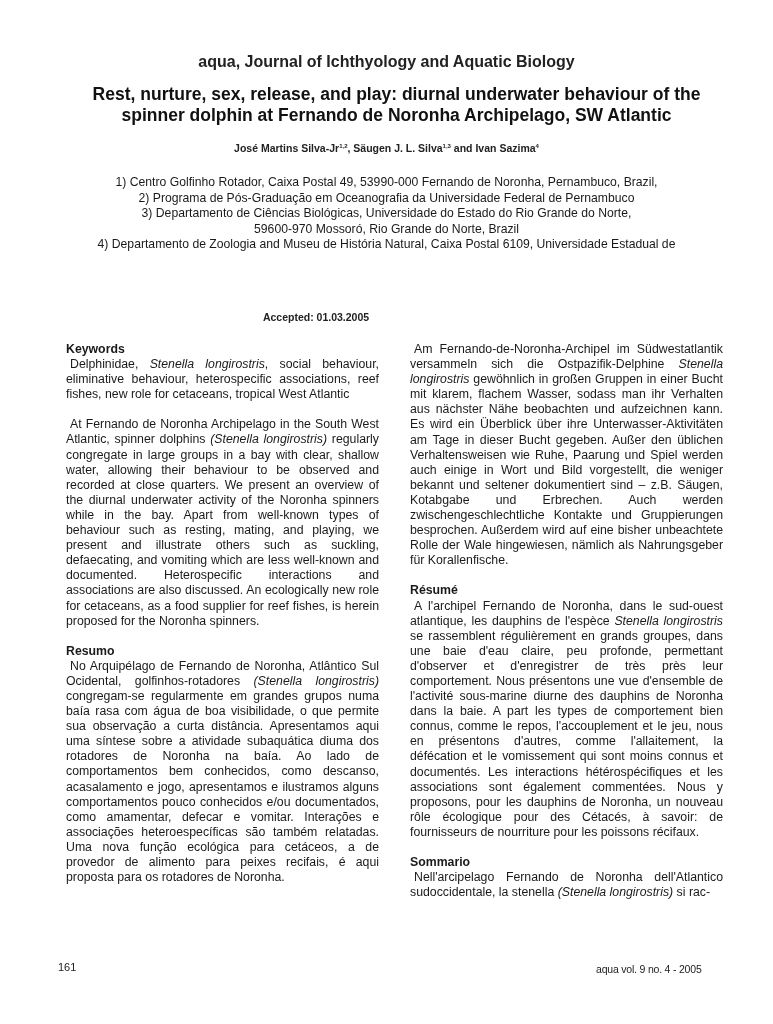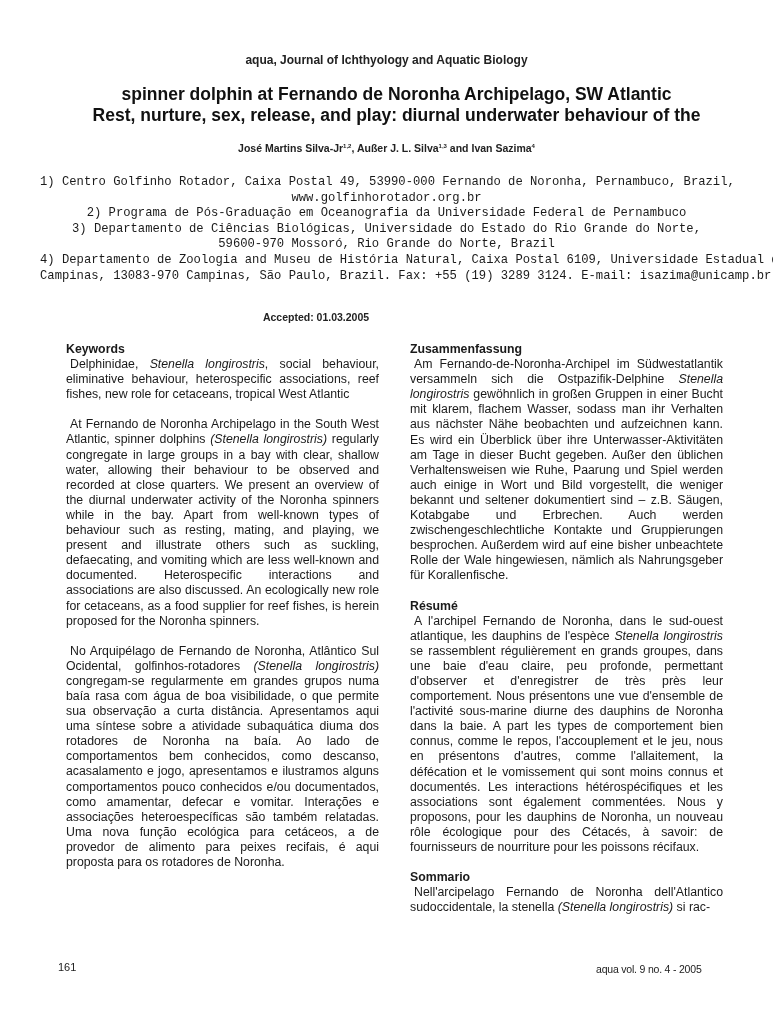--- a/index.html
+++ b/index.html
@@ -2,36 +2,36 @@
 <html><head>
 <meta charset="utf-8">
 <style>
   html, body { margin: 0; padding: 0; background: #ffffff; }
   body {
     width: 773px; height: 1024px; position: relative; overflow: hidden;
     font-family: "Liberation Sans", sans-serif; color: #1a1a1a;
   }
   .journal {
     position: absolute; top: 53px; left: 0; width: 773px;
-    text-align: center; font-size: 12px; font-weight: bold; color: #222;
+    text-align: center; font-size: 16px; font-weight: bold; color: #222;
   }
   .title {
     position: absolute; top: 84px; left: 60px; width: 673px;
     text-align: center; font-size: 17.5px; font-weight: bold; line-height: 21px; color: #111;
   }
   .authors {
     position: absolute; top: 142px; left: 0; width: 773px;
     text-align: center; font-size: 10.5px; font-weight: bold; color: #222;
   }
   .authors sup { font-size: 6px; vertical-align: 4px; }
   .affils {
     position: absolute; top: 175px; left: 40px; width: 693px;
     text-align: center; font-size: 12.2px; line-height: 15.6px; color: #1a1a1a;
   }
-  .affils div { white-space: nowrap; font-family: Liberation Mono, monospace; }
+  .affils div { white-space: nowrap; }
   .accepted {
     position: absolute; top: 311px; left: 0; width: 632px;
     text-align: center; font-size: 10.5px; font-weight: bold; color: #222;
   }
   .col { position: absolute; width: 313px; font-size: 12.3px; line-height: 15.1px; }
   .col.left { left: 66px; top: 342px; }
   .col.right { left: 410px; top: 342px; }
   .sec { margin-bottom: 15px; }
   .sec h3 { margin: 0; font-size: 12.3px; font-weight: bold; line-height: 15.1px; }
   .sec p { margin: 0; text-align: justify; text-indent: 4px; hyphens: manual; }
@@ -43,56 +43,54 @@
     position: absolute; top: 963px; left: 596px; font-size: 10.5px; color: #222;
     letter-spacing: -0.2px;
   }
 </style>
 </head>
 <body>
 
 <div class="journal">aqua, Journal of Ichthyology and Aquatic Biology</div>
 
 <div class="title">
+  <div>Rest, nurture, sex, release, and play: diurnal underwater behaviour of the</div>
   <div>spinner dolphin at Fernando de Noronha Archipelago, SW Atlantic</div>
-  <div>Rest, nurture, sex, release, and play: diurnal underwater behaviour of the</div>
 </div>
 
 <div class="authors">
-  <span>José Martins Silva-Jr</span><sup>1,2</sup><span>, </span><span>Außer J. L. Silva</span><sup>1,3</sup><span> and </span><span>Ivan Sazima</span><sup>4</sup>
+  <span>José Martins Silva-Jr</span><sup>1,2</sup><span>, </span><span>Säugen J. L. Silva</span><sup>1,3</sup><span> and </span><span>Ivan Sazima</span><sup>4</sup>
 </div>
 
 <div class="affils">
   <div>1) Centro Golfinho Rotador, Caixa Postal 49, 53990-000 Fernando de Noronha, Pernambuco, Brazil,</div>
-  <div>www.golfinhorotador.org.br</div>
   <div>2) Programa de Pós-Graduação em Oceanografia da Universidade Federal de Pernambuco</div>
   <div>3) Departamento de Ciências Biológicas, Universidade do Estado do Rio Grande do Norte,</div>
   <div>59600-970 Mossoró, Rio Grande do Norte, Brazil</div>
   <div>4) Departamento de Zoologia and Museu de História Natural, Caixa Postal 6109, Universidade Estadual de</div>
-  <div>Campinas, 13083-970 Campinas, São Paulo, Brazil. Fax: +55 (19) 3289 3124. E-mail: isazima@unicamp.br</div>
 </div>
 
 <div class="accepted">Accepted: 01.03.2005</div>
 
 <div class="col left">
   <div class="sec">
     <h3>Keywords</h3>
     <p><span>Delphinidae, </span><i>Stenella longirostris</i><span>, social behaviour, eliminative behaviour, heterospecific associations, reef fishes, new role for cetaceans, tropical West Atlantic</span></p>
   </div>
   <div class="sec">
     <p><span>At Fernando de Noronha Archipelago in the South West Atlantic, spinner dolphins </span><i>(Stenella longirostris)</i><span> regularly congregate in large groups in a bay with clear, shallow water, allowing their behaviour to be observed and recorded at close quarters. We present an overview of the diurnal underwater activity of the Noronha spinners while in the bay. Apart from well-known types of behaviour such as resting, mating, and playing, we present and illustrate others such as suck­ling, defaecating, and vomiting which are less well-known and documented. Heterospecific interactions and associations are also discussed. An ecologically new role for cetaceans, as a food supplier for reef fishes, is herein proposed for the Noronha spinners.</span></p>
   </div>
   <div class="sec">
+    <h3>Resumo</h3>
     <p><span>No Arquipélago de Fernando de Noronha, Atlântico Sul Ocidental, golfinhos-rotadores </span><i>(Stenella lon­girostris)</i><span> congregam-se regularmente em grandes gru­pos numa baía rasa com água de boa visibilidade, o que permite sua observação a curta distância. Apre­sentamos aqui uma síntese sobre a atividade sub­aquática diuma dos rotadores de Noronha na baía. Ao lado de comportamentos bem conhecidos, como des­canso, acasalamento e jogo, apresentamos e ilus­tramos alguns comportamentos pouco conhecidos e/ou documentados, como amamentar, defecar e vom­itar. Interações e associações heteroespecíficas são também relatadas. Uma nova função ecológica para cetáceos, a de provedor de alimento para peixes reci­fais, é aqui proposta para os rotadores de Noronha.</span></p>
   </div>
 </div>
 
 <div class="col right">
   <div class="sec">
-    <h3>Zusammenfassung</h3>
     <p><span>Am Fernando-de-Noronha-Archipel im Südwest­atlantik versammeln sich die Ostpazifik-Delphine </span><i>Stenella longirostris</i><span> gewöhnlich in großen Gruppen in einer Bucht mit klarem, flachem Wasser, sodass man ihr Verhalten aus nächster Nähe beobachten und aufze­ichnen kann. Es wird ein Überblick über ihre Unter­wasser-Aktivitäten am Tage in dieser Bucht gegeben. Außer den üblichen Verhaltensweisen wie Ruhe, Paarung und Spiel werden auch einige in Wort und Bild vorgestellt, die weniger bekannt und seltener dokumen­tiert sind – z.B. Säugen, Kotabgabe und Erbrechen. Auch werden zwischengeschlechtliche Kontakte und Gruppierungen besprochen. Außerdem wird auf eine bisher unbeachtete Rolle der Wale hingewiesen, näm­lich als Nahrungsgeber für Korallenfische.</span></p>
   </div>
   <div class="sec">
     <h3>Résumé</h3>
     <p><span>A l'archipel Fernando de Noronha, dans le sud-ouest atlantique, les dauphins de l'espèce </span><i>Stenella lon­girostris</i><span> se rassemblent régulièrement en grands groupes, dans une baie d'eau claire, peu profonde, permettant d'observer et d'enregistrer de très près leur comportement. Nous présentons une vue d'ensemble de l'activité sous-marine diurne des dauphins de Noronha dans la baie. A part les types de comportement bien connus, comme le repos, l'accou­plement et le jeu, nous en présentons d'autres, comme l'allaitement, la défécation et le vomissement qui sont moins connus et documentés. Les interac­tions hétérospécifiques et les associations sont égale­ment commentées. Nous y proposons, pour les dauphins de Noronha, un nouveau rôle écologique pour des Cétacés, à savoir: de fournisseurs de nour­riture pour les poissons récifaux.</span></p>
   </div>
   <div class="sec">
     <h3>Sommario</h3>
     <p><span>Nell'arcipelago Fernando de Noronha dell'Atlantico sudoccidentale, la stenella </span><i>(Stenella longirostris)</i><span> si rac-</span></p>
   </div>

